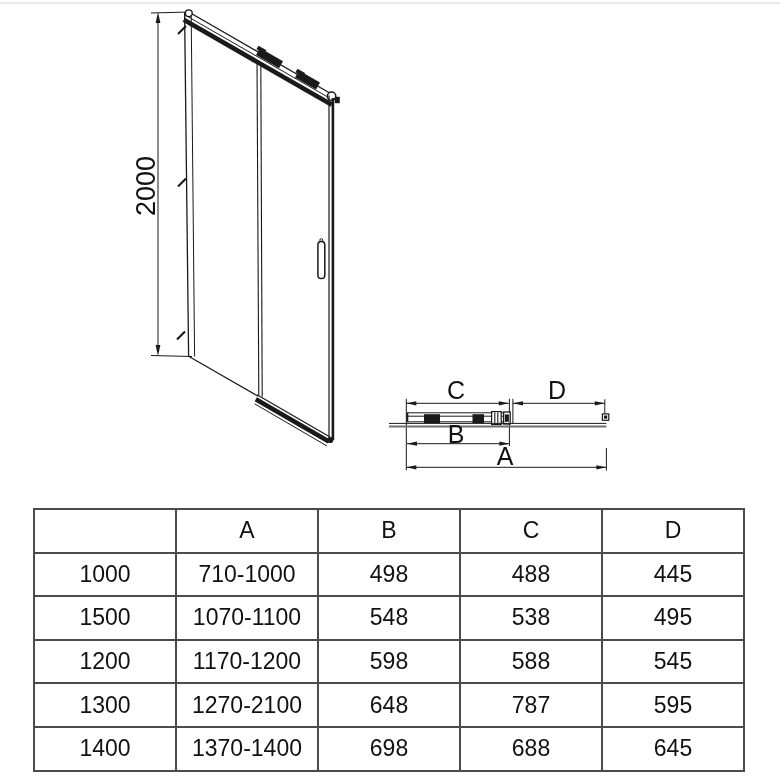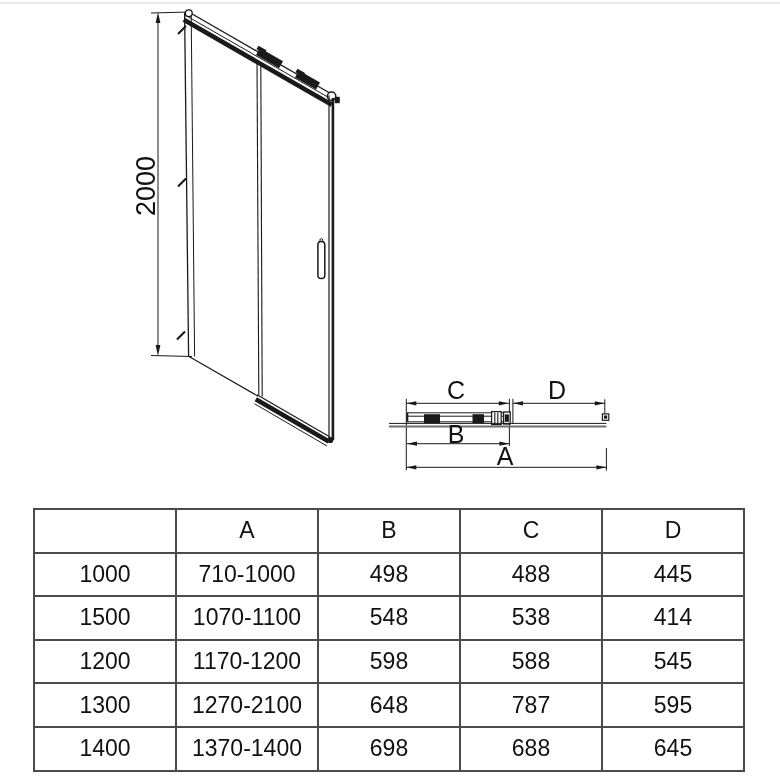--- a/index.html
+++ b/index.html
@@ -163,21 +163,21 @@
         <td>710-1000</td>
         <td>498</td>
         <td>488</td>
         <td>445</td>
       </tr>
       <tr>
         <td>1500</td>
         <td>1070-1100</td>
         <td>548</td>
         <td>538</td>
-        <td>414</td>
+        <td>495</td>
       </tr>
       <tr>
         <td>1200</td>
         <td>1170-1200</td>
         <td>598</td>
         <td>588</td>
         <td>545</td>
       </tr>
       <tr>
         <td>1300</td>

